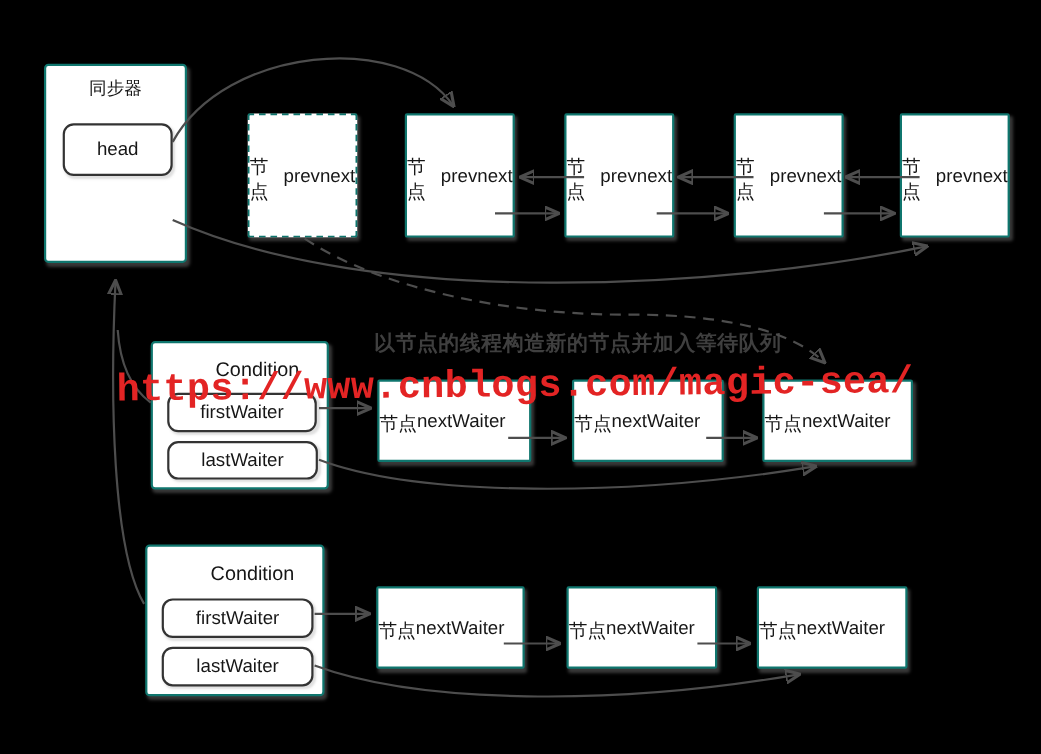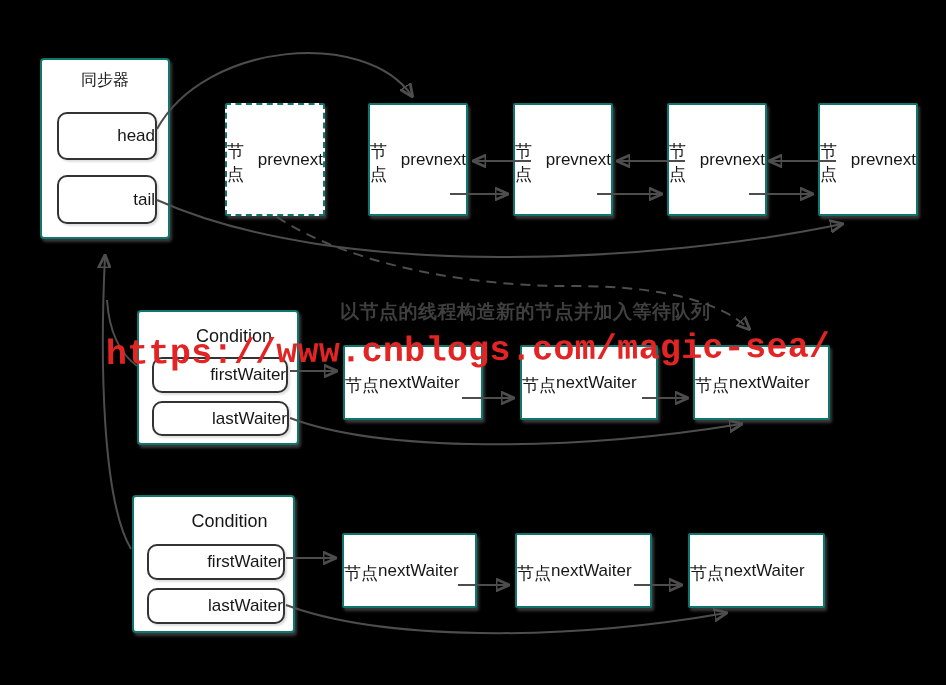--- a/index.html
+++ b/index.html
@@ -5,21 +5,21 @@
   html,body{margin:0;padding:0;background:#000;}
   body{width:946px;height:685px;overflow:hidden;font-family:"Liberation Sans","DejaVu Sans",sans-serif;}
   .stage{position:relative;width:946px;height:685px;background:#000;}
 
   
   .box{position:absolute;box-sizing:border-box;background:#fff;border:2px solid #0f766e;
        box-shadow:2px 3px 3px rgba(150,150,150,0.38);color:#1a1a1a;}
   .outer{border-radius:4px;border-width:2.5px;}
   .pill{border-radius:10px;position:absolute;box-sizing:border-box;background:#fff;
         border:2px solid #333;box-shadow:2px 2px 2px rgba(150,150,150,0.3);
-        display:flex;align-items:center;justify-content:flex-end;font-size:17px;color:#161616;}
+        display:flex;align-items:center;justify-content:center;font-size:17px;color:#161616;}
   .node{border-radius:2px;display:flex;flex-direction:row;align-items:center;}
   .node.dashed{border-style:dashed;border-width:2.5px;}
   .node .row{display:flex;align-items:center;justify-content:center;font-size:17px;color:#161616;}
   .trow{height:32px;padding-top:7px;}
   .frow{height:33px;}
   .wnode .trow{height:30px;padding-top:5px;}
   .wnode .frow{height:33px;}
   .title{position:absolute;left:0;right:0;text-align:center;font-size:16px;color:#161616;}
 
   svg.links{position:absolute;left:0;top:0;z-index:4;pointer-events:none;}
@@ -90,23 +90,20 @@
     <path d="M 642 398 L 687 398" marker-end="url(#arrow)"></path>
     <path d="M 458 585 L 508 585" marker-end="url(#arrow)"></path>
     <path d="M 634 585 L 681 585" marker-end="url(#arrow)"></path>
   </svg>
 
   <div id="sync" class="box outer">
     <div class="title">同步器</div>
     <div id="head" class="pill">
       <span>head</span>
     </div>
-    <div id="tail" class="pill">
-      <span>tail</span>
-    </div>
   </div>
 
   <div id="n1" class="box node dashed">
     <div class="row trow">节点</div>
     <div class="row frow">prev</div>
     <div class="row frow">next</div>
   </div>
   <div id="n2" class="box node">
     <div class="row trow">节点</div>
     <div class="row frow">prev</div>

